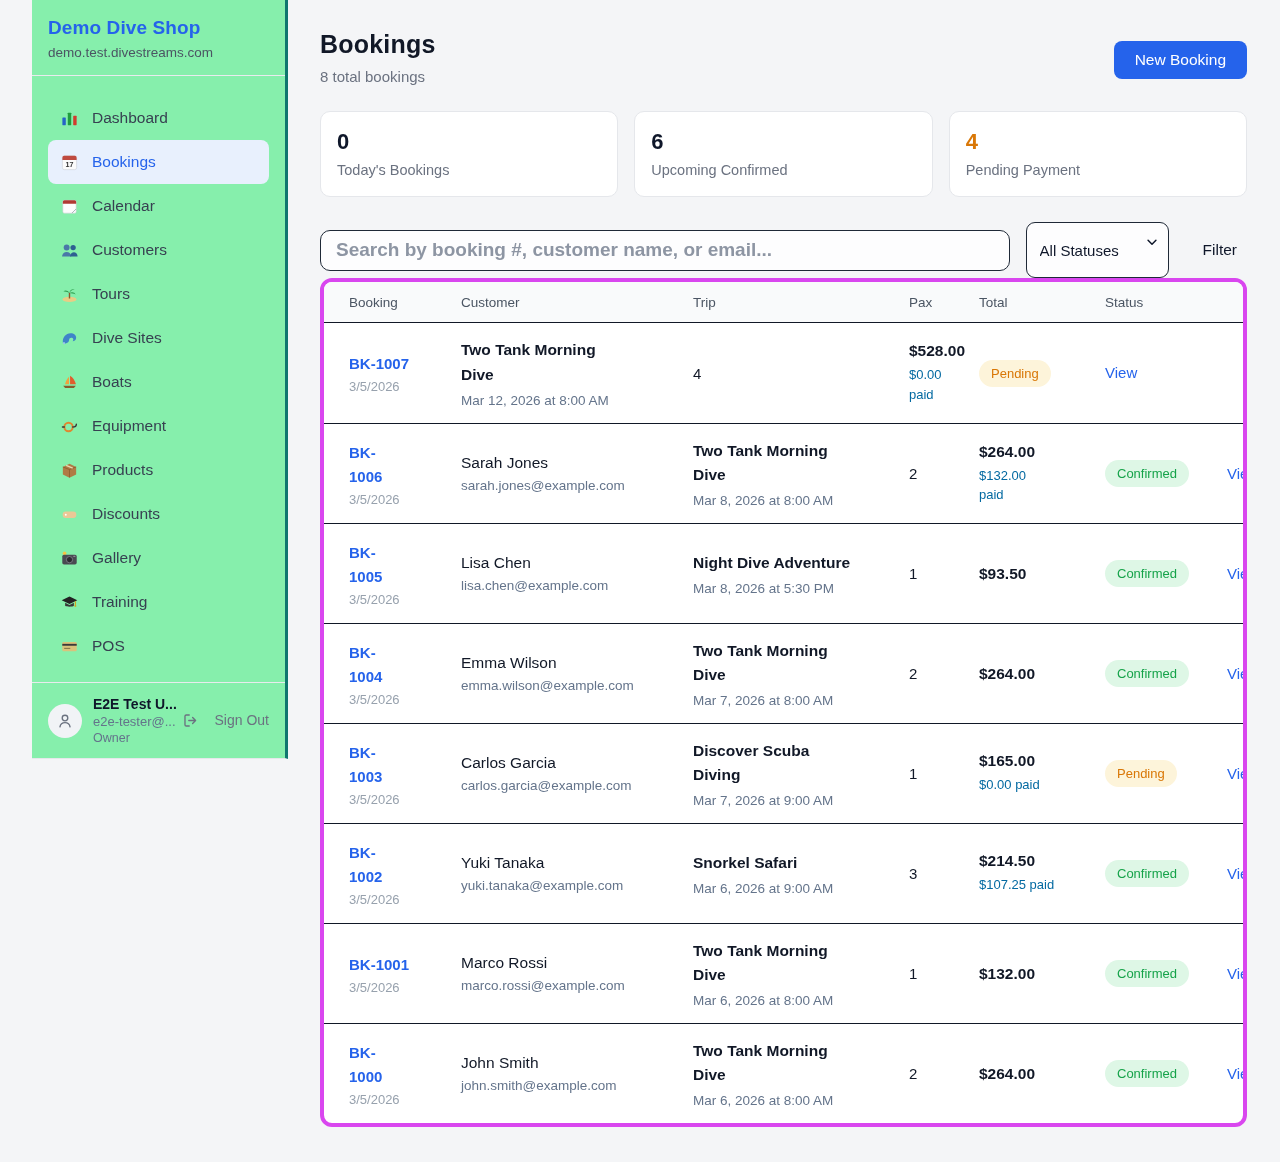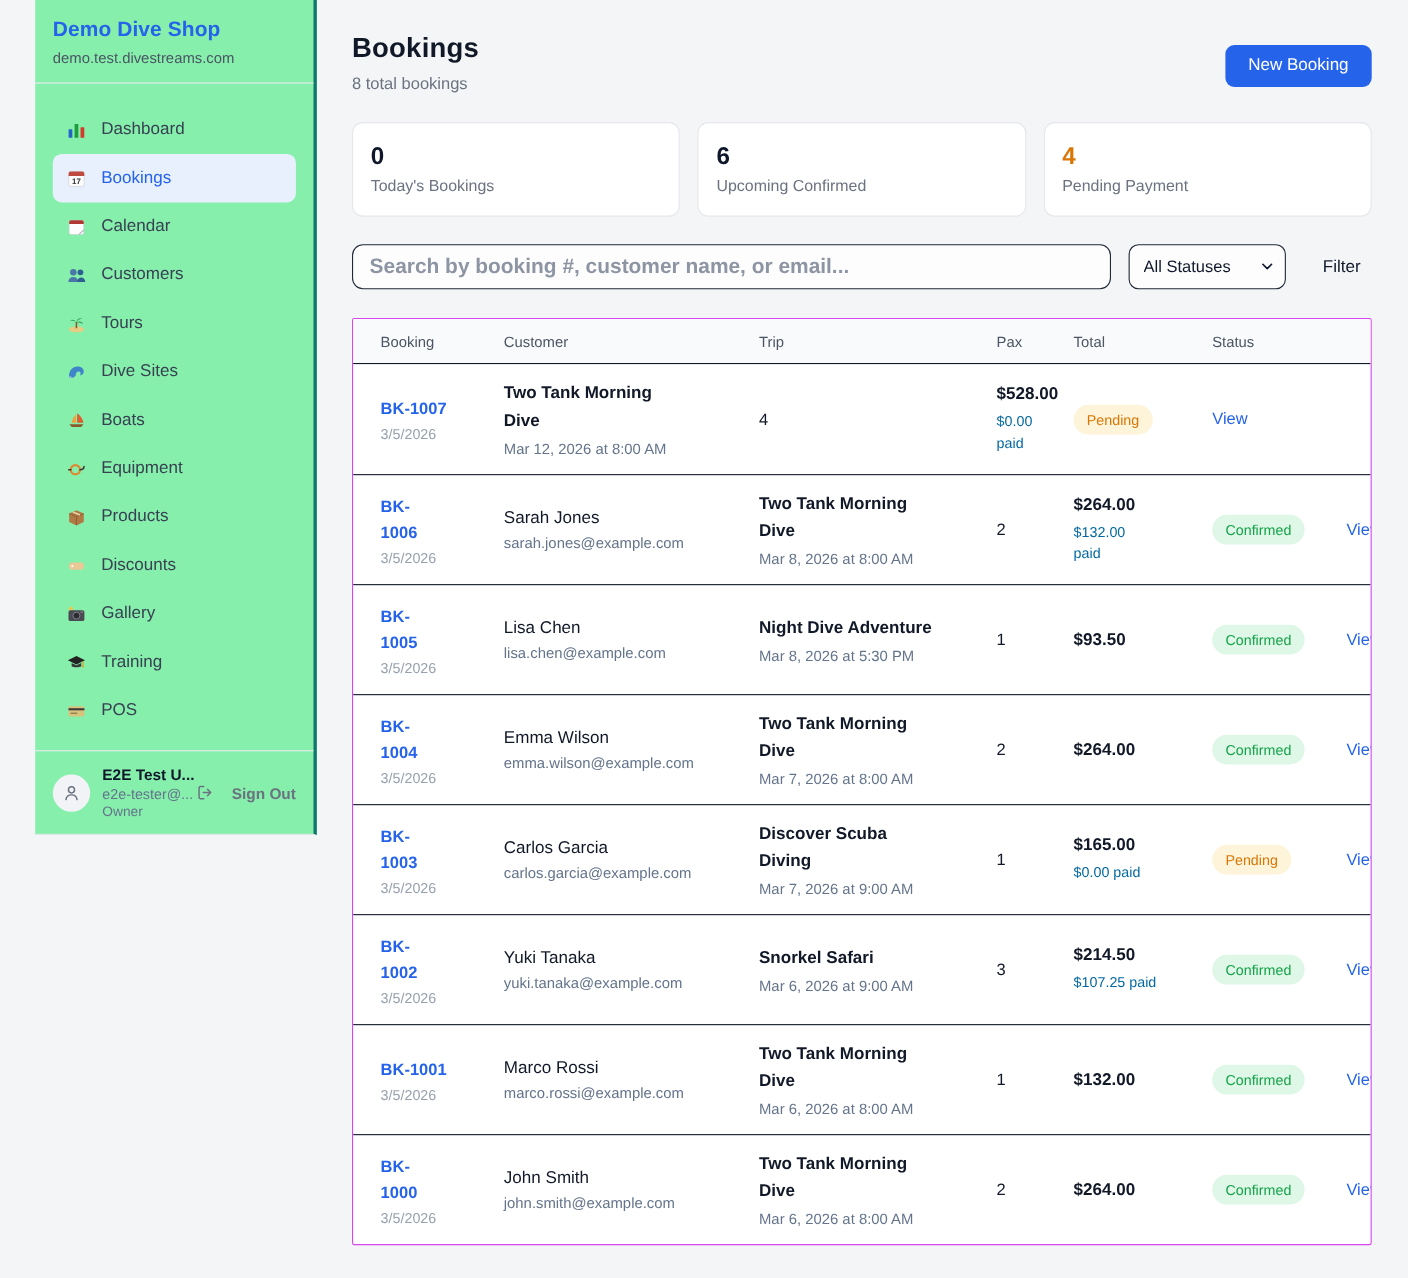--- a/index.html
+++ b/index.html
@@ -39,21 +39,21 @@
   }
   .avatar {
     width:34px; height:34px; border-radius:50%;
     background:#f1f3f6; flex:0 0 34px;
     display:flex; align-items:center; justify-content:center;
   }
   .user-meta { flex:1; min-width:0; }
   .user-name { font-size:14px; font-weight:700; color:#0f172a; white-space:nowrap; }
   .user-email { font-size:13px; color:#64748b; margin-top:2px; white-space:nowrap; }
   .user-role { font-size:12.5px; color:#64748b; margin-top:2px; }
-  .signout { display:flex; align-items:flex-end; gap:16px; color:#6b7280; font-size:14px; cursor:pointer; white-space:nowrap;font-weight:bold; }
+  .signout { display:flex; align-items:flex-start; gap:16px; color:#6b7280; font-size:14px; cursor:pointer; white-space:nowrap; }
   
   .main { flex:1; padding:30px 33px 30px 32px; min-width:0; }
   .page-header { display:flex; justify-content:space-between; align-items:flex-start; }
   .page-title { font-size:25px; font-weight:700; color:#111827; letter-spacing:.2px; }
   .page-subtitle { font-size:15px; color:#6b7280; margin-top:9px; }
   .btn-primary {
     background:#2563eb; color:#fff; border:none; cursor:pointer;
     font-family:inherit; font-size:15.5px; font-weight:500;
     padding:0 21px; height:38px; border-radius:8px; margin-top:11px;
   }
@@ -66,33 +66,33 @@
   .stat-label { font-size:14.5px; color:#6b7280; margin-top:7px; }
   .filter-row { display:flex; align-items:center; gap:16px; margin-top:25px; }
   .search-input {
     flex:1; height:41px; border:1.5px solid #1f2937; border-radius:10px;
     padding:0 15px; font-family:inherit; font-size:19px; color:#111827;
     background:#fdfdfe; outline:none;font-weight:bold;
   }
   .search-input::placeholder { color:#8d95a3; }
   .select-wrap { position:relative; width:143px; flex:0 0 143px; }
   .status-select {
-    width:100%; height:41px; border:1.5px solid #1f2937; border-radius:9px;
+    width:100%; height:56px; border:1.5px solid #1f2937; border-radius:9px;
     font-family:inherit; font-size:15px; color:#0f172a; background:#fdfdfe;
     padding:0 30px 0 13px; appearance:none; -webkit-appearance:none; outline:none; cursor:pointer;
   }
   .select-chevron { position:absolute; right:10px; top:13px; pointer-events:none; }
   .filter-btn {
     background:none; border:none; cursor:pointer; font-family:inherit;
     font-size:15.5px; color:#0f172a; padding:6px 10px; margin-left:8px;
   }
   
   .table-card {
-    margin-top:26px; background:#fff;
-    border:1px solid #d946ef; border-radius:2px; overflow:hidden;
+    background:#fff;
+    border:4px solid #d946ef; border-radius:12px; overflow:hidden;
   }
   .tgrid {
     display:grid;
     grid-template-columns:112px 232px 216px 70px 126px 122px 1fr;
     padding:0 25px; align-items:center;
   }
   .thead { background:#f9fafb; height:41px; border-bottom:1.5px solid #111827; }
   .th { font-size:13.5px; color:#4b5563; padding-right:10px; }
   .trow { min-height:100px; }
   .trow + .trow { border-top:1px solid #111827; }

